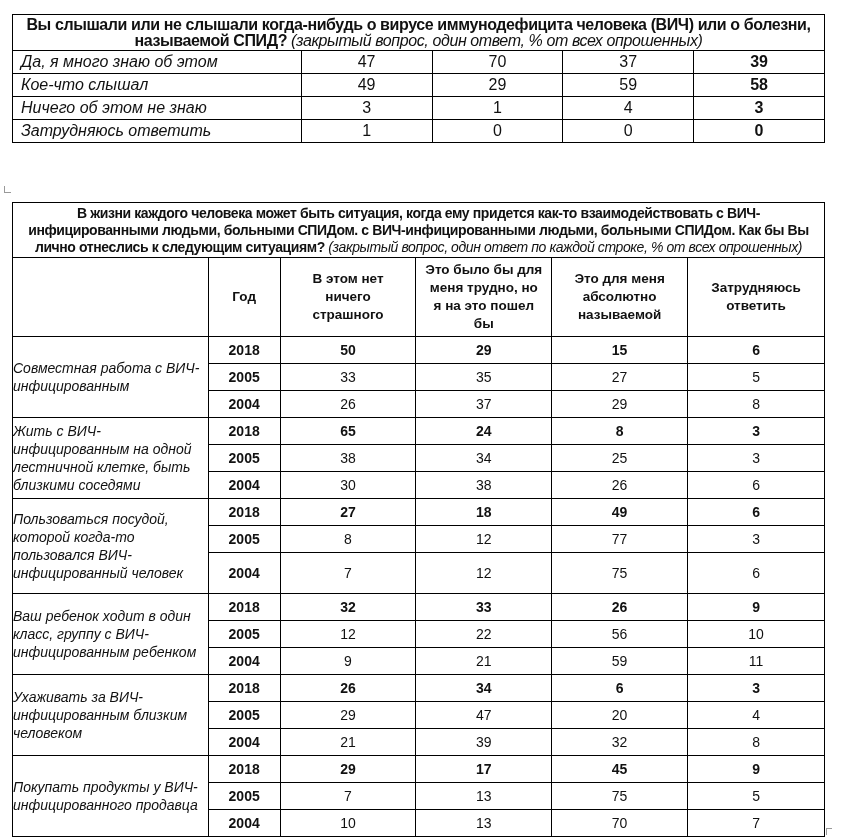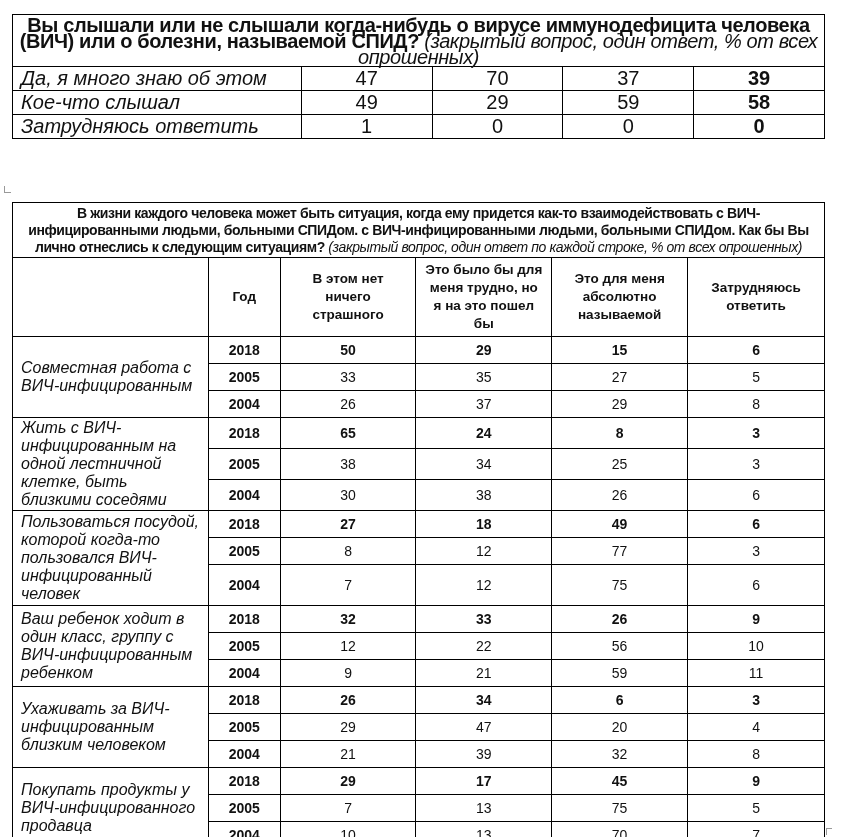--- a/index.html
+++ b/index.html
@@ -3,34 +3,34 @@
 <meta charset="utf-8">
 <style>
   html, body { margin: 0; padding: 0; background: #ffffff; }
   body { width: 842px; height: 837px; position: relative; overflow: hidden;
          font-family: "Liberation Sans", sans-serif; color: #111; font-stretch: condensed; }
   table { border-collapse: collapse; position: absolute; }
   td, th { border: 1px solid #000; padding: 0; }
   .cond { letter-spacing: -0.4px; }
 
   
-  #t1 { left: 12px; top: 14px; width: 813px; font-size: 20px; }
+  #t1 { left: 12px; top: 14px; width: 813px; font-size: 16px; }
   #t1 .q { font-weight: bold; text-align: center; line-height: 16px; padding: 2px 6px 1px; }
   #t1 .q i { font-weight: normal; }
   #t1 .yh { font-weight: bold; text-align: center; height: 20px; }
   #t1 td.lbl { font-style: italic; padding-left: 8px; height: 22px; }
   #t1 td.v { text-align: center; }
   #t1 td.b { font-weight: bold; }
 
   
   #t2 { left: 12px; top: 202px; width: 813px; font-size: 14px; }
   #t2 .q { font-weight: bold; text-align: center; line-height: 17px; padding: 2px 4px 1px; margin-top: 44px; }
   #t2 .q i { font-weight: normal; }
   #t2 .h { font-weight: bold; text-align: center; font-size: 13.5px; line-height: 18px; height: 78px; }
-  #t2 td.lbl { font-style: italic; vertical-align: middle; padding: 1px 6px 1px 8px; line-height: 18px; font-size: 16px; }
+  #t2 td.lbl { font-style: italic; vertical-align: middle; padding: 1px 6px 1px 0; line-height: 18px; font-size: 14px; }
   #t2 td.yr { font-weight: bold; text-align: center; height: 26px; margin-left: 39px; }
   #t2 td.v { text-align: center; }
   #t2 td.b { font-weight: bold; }
 
   .mark { position: absolute; width: 6px; height: 6px; border-left: 1px solid #999; border-bottom: 1px solid #999; }
   .mark2 { position: absolute; width: 5px; height: 6px; border-left: 1px solid #999; border-top: 1px solid #999; }
 </style>
 </head>
 <body>
 
@@ -60,20 +60,27 @@
         <td class="v">70</td>
         <td class="v">37</td>
         <td class="v b">39</td>
       </tr>
       <tr>
         <td class="lbl">Кое-что слышал</td>
         <td class="v">49</td>
         <td class="v">29</td>
         <td class="v">59</td>
         <td class="v b">58</td>
+      </tr>
+      <tr>
+        <td class="lbl">Ничего об этом не знаю</td>
+        <td class="v">3</td>
+        <td class="v">1</td>
+        <td class="v">4</td>
+        <td class="v b">3</td>
       </tr>
       <tr>
         <td class="lbl">Затрудняюсь ответить</td>
         <td class="v">1</td>
         <td class="v">0</td>
         <td class="v">0</td>
         <td class="v b">0</td>
       </tr>
     </tbody>
 </table>

